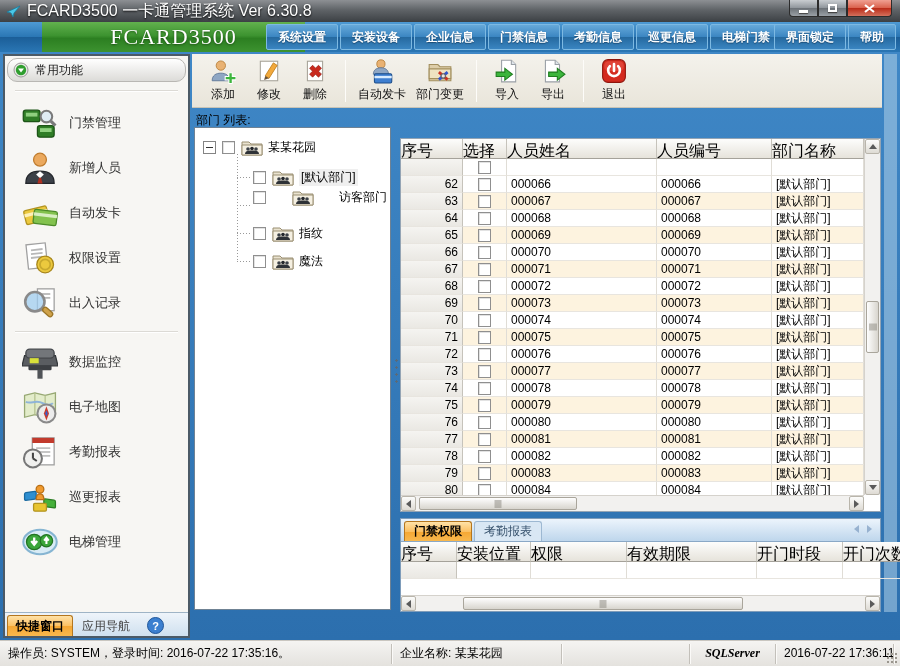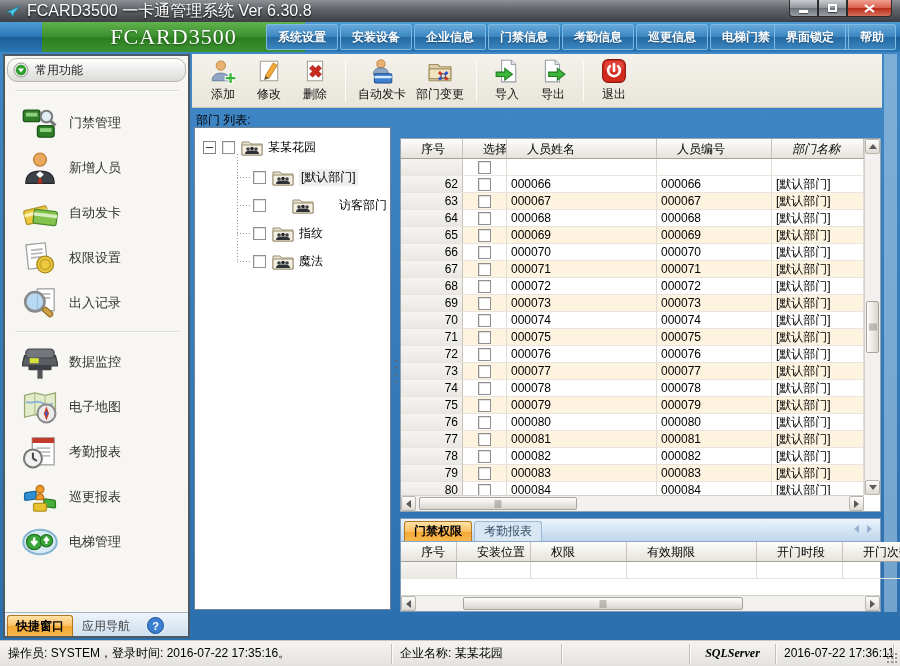--- a/index.html
+++ b/index.html
@@ -92,21 +92,21 @@
     background-image:radial-gradient(circle,#5a6a78 1px,transparent 1.2px);background-size:3px 7px;}
 
   
   .people-label{position:absolute;left:402px;top:123px;font-size:12px;color:#000;}
   .people-label b{margin-right:14px;}
   .grid{position:absolute;left:400px;top:138px;width:481px;height:374px;
     background:#fff;border:1px solid #94a4b4;}
   .g-inner{position:absolute;left:0;top:0;right:16px;bottom:16px;overflow:hidden;}
   .g-head{display:flex;height:20px;}
   .g-hcell{background:linear-gradient(180deg,#fdfdfc,#e6e3db);border-right:1px solid #c6c3bb;border-bottom:1px solid #a5a29a;
-    font-size:12px;color:#000;padding:2px 20px;white-space:nowrap;overflow:hidden;flex:none;}
+    font-size:16px;color:#000;padding:2px 0;white-space:nowrap;overflow:hidden;flex:none;}
   .g-row{display:flex;height:17px;background:#fff;}
   .g-row.alt{background:#fdf3df;}
   .g-cell{border-right:1px solid #e0ddd6;border-bottom:1px solid #e8e5df;font-size:12px;color:#000;
     padding:1px 4px;white-space:nowrap;overflow:hidden;flex:none;display:flex;align-items:center;}
   .g-cell.num{background:linear-gradient(180deg,#f5f4f1,#eae8e3);border-right:1px solid #c6c3bb;justify-content:flex-end;}
   .g-cell.chk{justify-content:center;}
   
   .vsb{position:absolute;right:0;top:0;width:16px;bottom:16px;background:#f2f1ef;border-left:1px solid #d5d2cc;}
   .hsb{position:absolute;left:0;bottom:0;height:16px;right:0;background:#f2f1ef;border-top:1px solid #d5d2cc;}
   .sb-btn{position:absolute;width:15px;height:15px;background:linear-gradient(180deg,#fcfcfb,#dedbd4);
@@ -449,21 +449,21 @@
               <path d="M1 3h7l2 2h11v11H1z" fill="#e9e2cf" stroke="#9a8f72"></path>
               <path d="M1 6h20v10H1z" fill="#f5f0e2" stroke="#9a8f72"></path>
               <circle cx="7" cy="10" r="1.8" fill="#3c4148"></circle>
               <circle cx="11" cy="9.5" r="1.8" fill="#23262b"></circle>
               <circle cx="15" cy="10" r="1.8" fill="#3c4148"></circle>
               <path d="M4 15c0-2.5 2-3.5 7-3.5s7 1 7 3.5z" fill="#2e3237"></path>
             </svg></span>
           <span class="t-label hl">[默认部门]</span>
         </div>
         <div class="t-hline" style="left: 42px; top: 77px;"></div>
-        <div class="t-row" style="left: 58px; top: 66px; gap: 20px;">
+        <div class="t-row" style="left: 58px; top: 58px; gap: 20px;">
           <span class="cb"></span>
           <span class="fold"><svg viewBox="0 0 22 17" width="22" height="17">
               <path d="M1 3h7l2 2h11v11H1z" fill="#e9e2cf" stroke="#9a8f72"></path>
               <path d="M1 6h20v10H1z" fill="#f5f0e2" stroke="#9a8f72"></path>
               <circle cx="7" cy="10" r="1.8" fill="#3c4148"></circle>
               <circle cx="11" cy="9.5" r="1.8" fill="#23262b"></circle>
               <circle cx="15" cy="10" r="1.8" fill="#3c4148"></circle>
               <path d="M4 15c0-2.5 2-3.5 7-3.5s7 1 7 3.5z" fill="#2e3237"></path>
             </svg></span>
           <span class="t-label">访客部门</span>
@@ -500,21 +500,21 @@
       <div class="dots"></div>
     </div>
 
   <div class="grid">
     <div class="g-inner" id="grid-inner">
         <div class="g-head">
           <div class="g-hcell" style="width: 62px;">序号</div>
           <div class="g-hcell" style="width: 44px;">选择</div>
           <div class="g-hcell" style="width: 150px;">人员姓名</div>
           <div class="g-hcell" style="width: 115px;">人员编号</div>
-          <div class="g-hcell" style="width: 92px; font-style: italic;">部门名称</div>
+          <div class="g-hcell" style="width: 92px;">部门名称</div>
         </div>
         <div class="g-row">
           <div class="g-cell num" style="width: 62px;"></div>
           <div class="g-cell chk" style="width: 44px;">
             <span class="cb"></span>
           </div>
           <div class="g-cell" style="width: 150px;"></div>
           <div class="g-cell" style="width: 115px;"></div>
           <div class="g-cell" style="width: 92px;"></div>
         </div>

